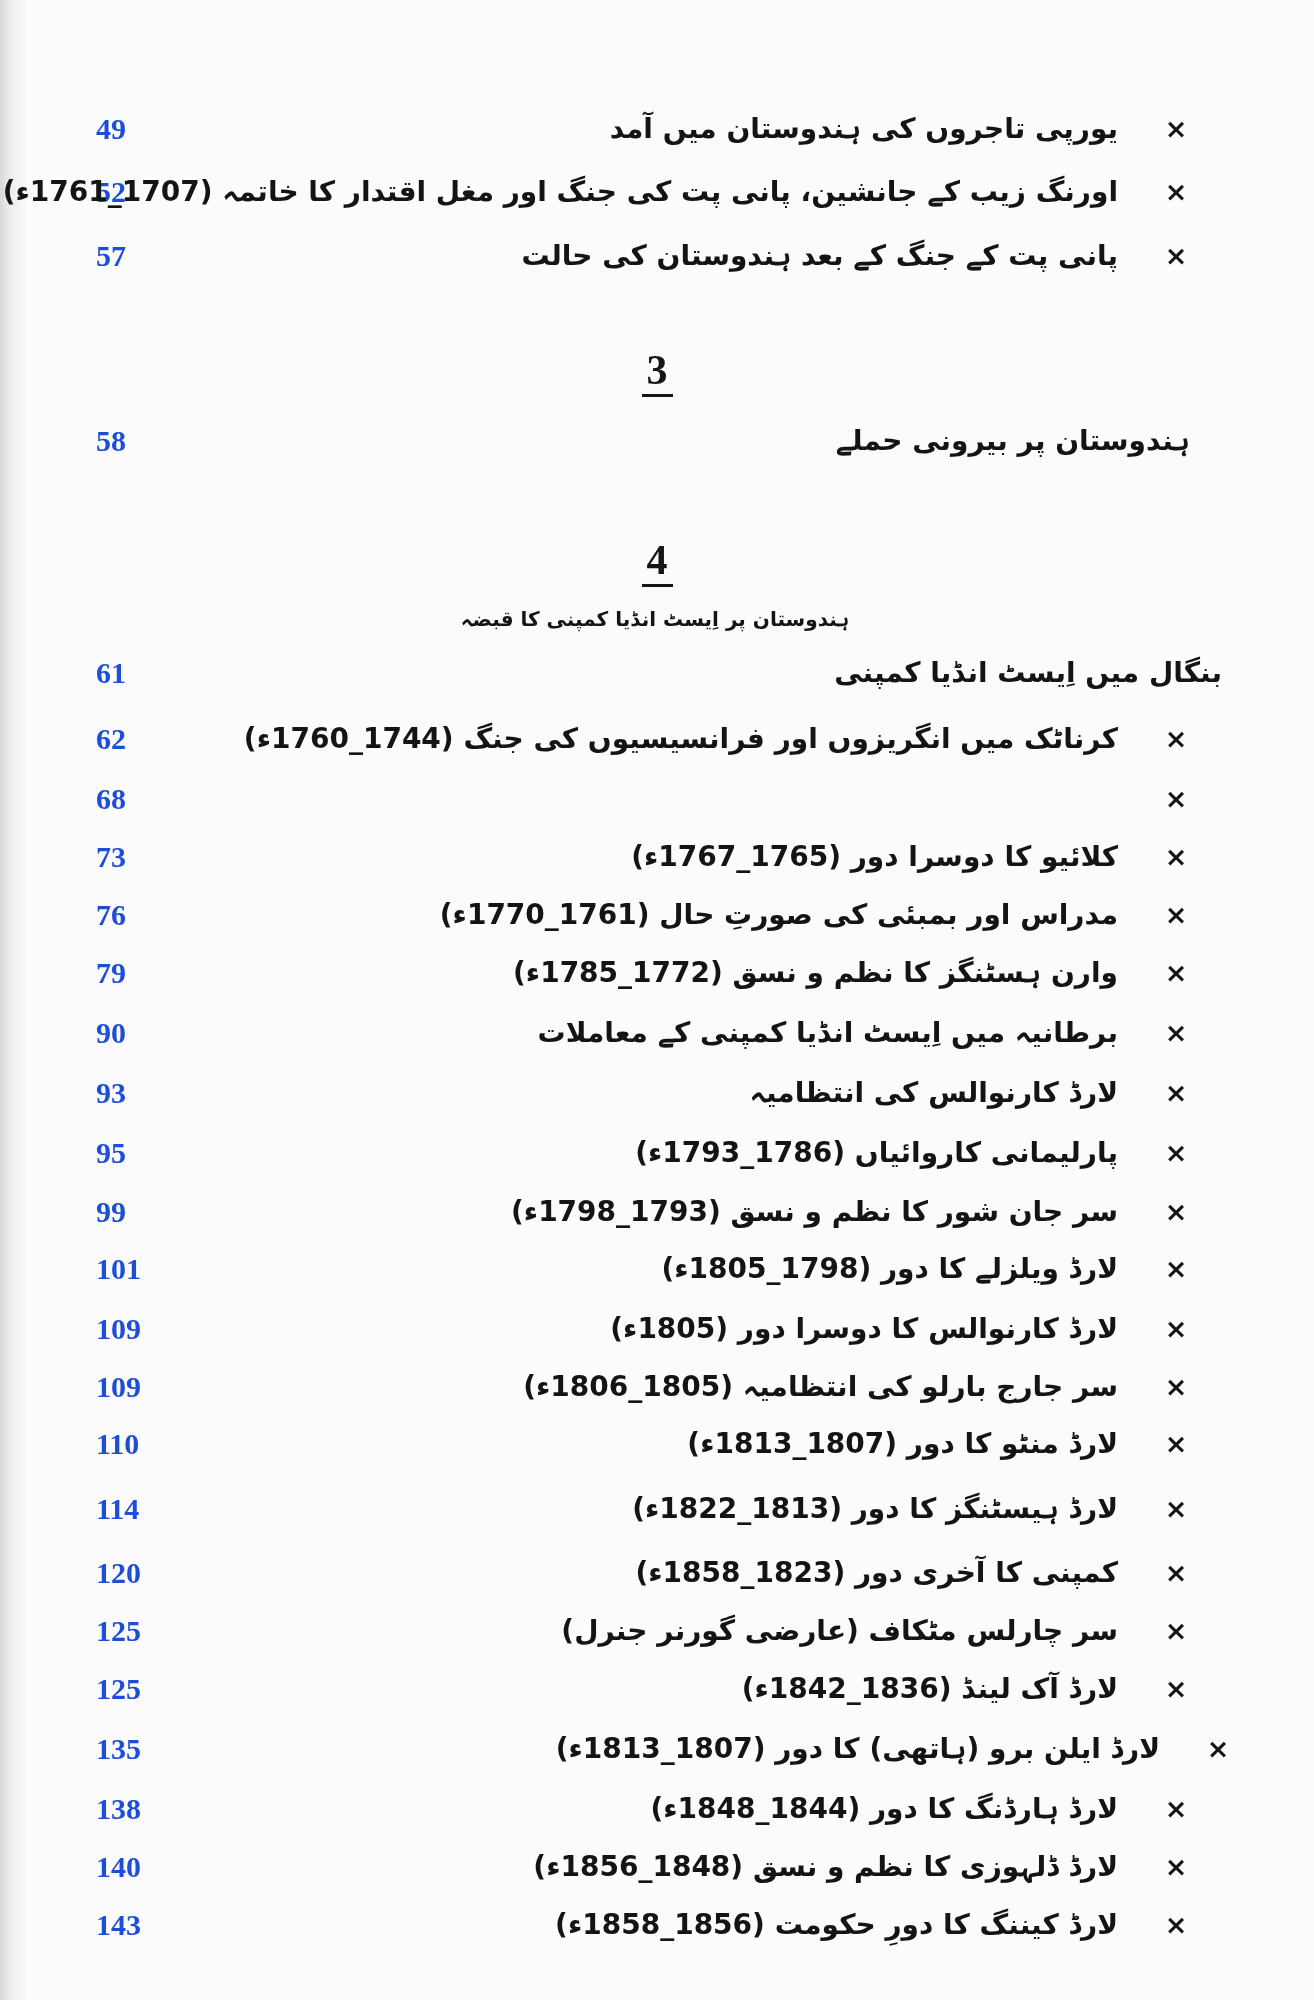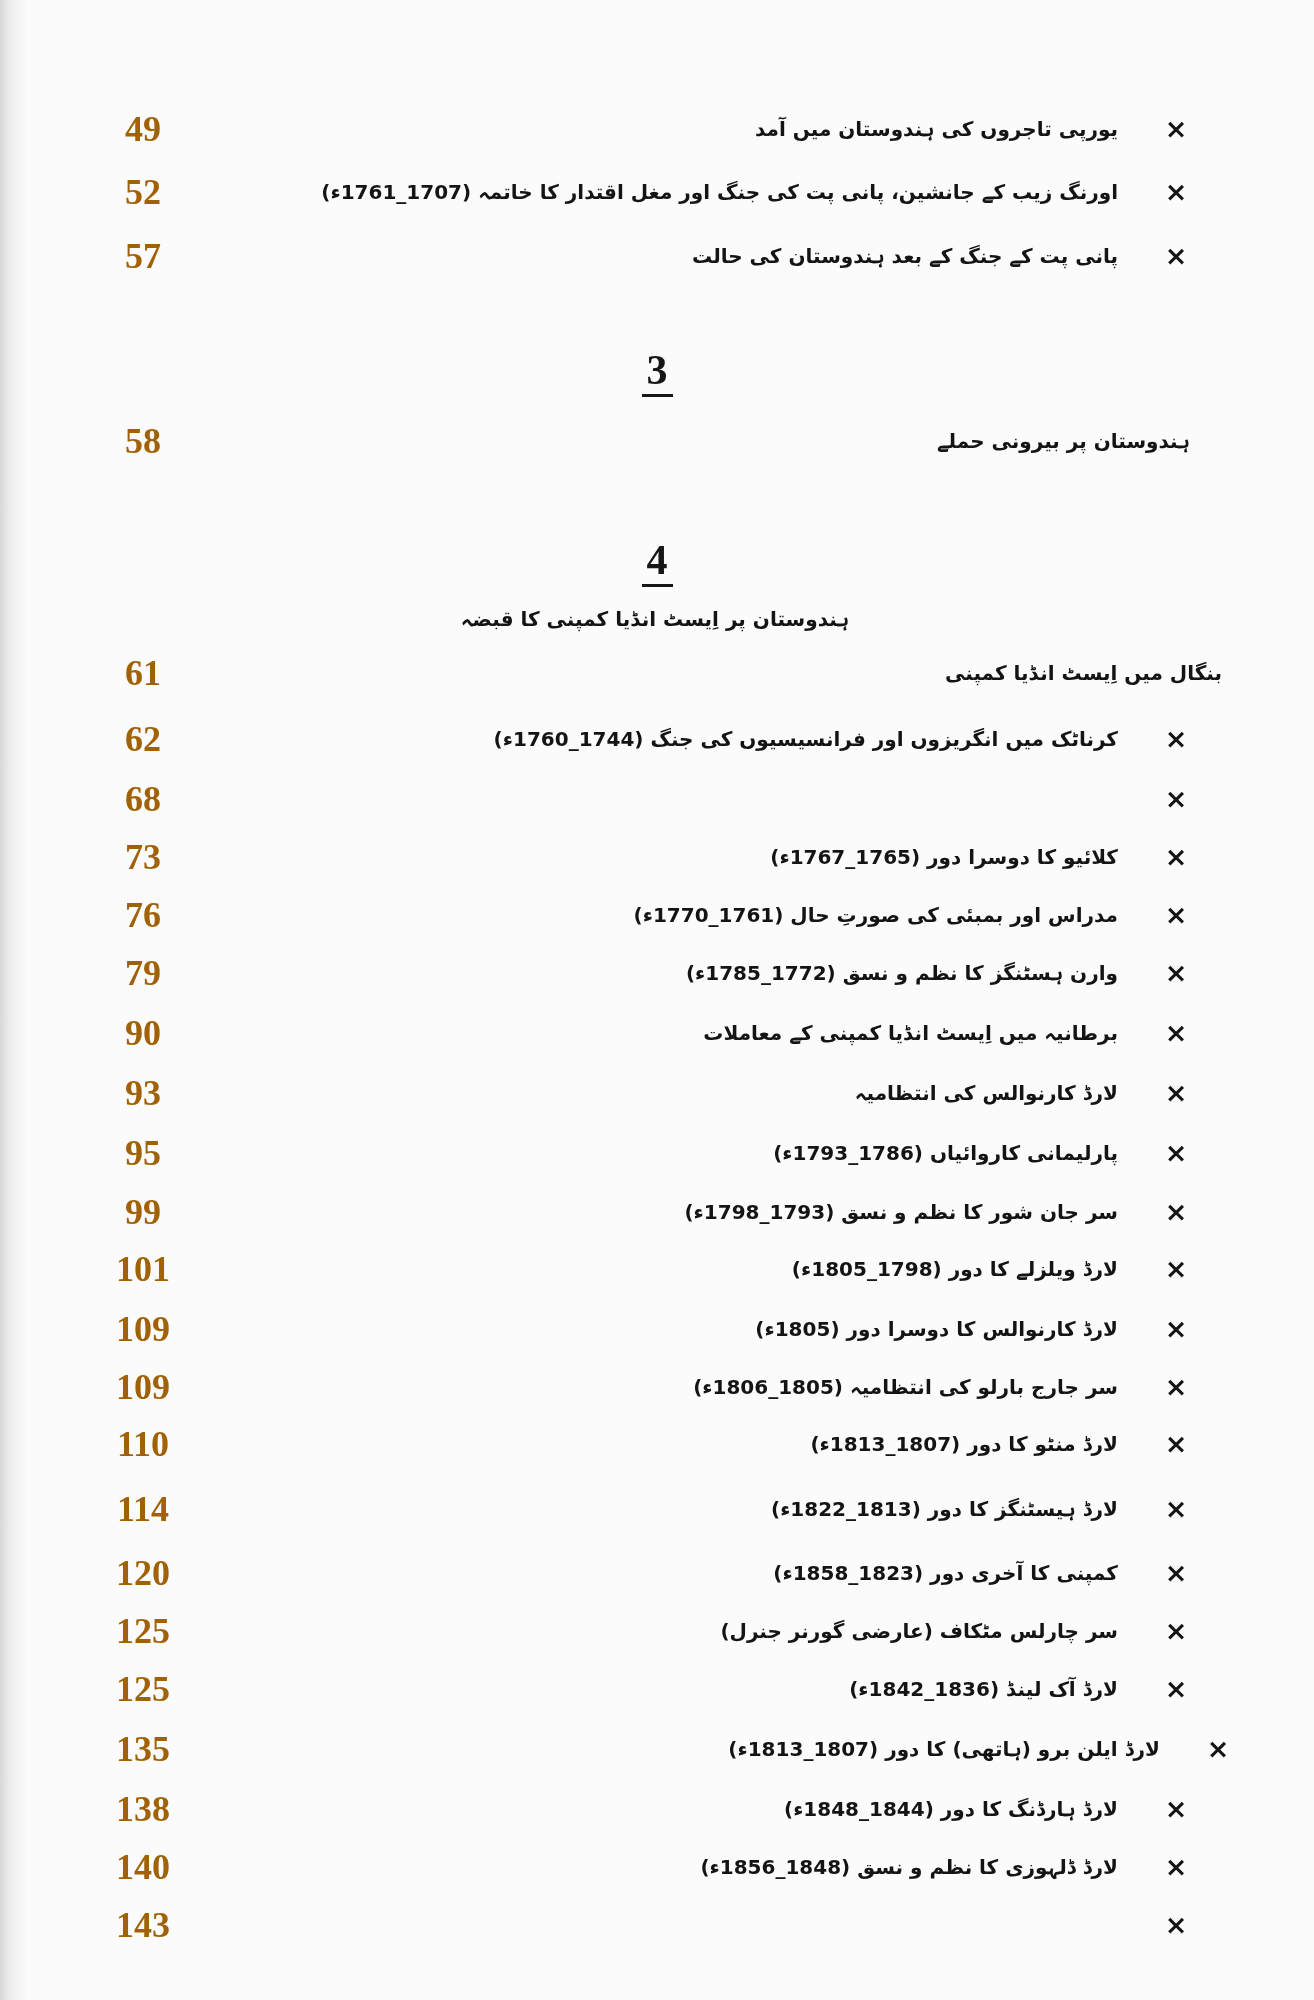--- a/index.html
+++ b/index.html
@@ -17,35 +17,35 @@
   .left-edge{
     position:absolute;left:0;top:0;bottom:0;width:30px;
     background:linear-gradient(to right,#d8d8d8 0px,#ededed 10px,#fbfbfb 28px);
   }
   .toc-row{
     position:absolute;left:0;width:1314px;height:46px;line-height:46px;
     color:#161616;
   }
   .pagenum{
     position:absolute;left:96px;top:0;width:94px;height:46px;
-    text-align:center;
+    text-align:left;
     font-family:"Liberation Serif","DejaVu Serif",serif;
-    font-weight:700;font-size:36px;color:#a16207;
+    font-weight:700;font-size:30px;color:#1d4ed8;
   }
   .marker{
     position:absolute;right:118px;top:0;width:40px;height:46px;
     text-align:center;
     font-family:"DejaVu Sans",sans-serif;
     font-weight:700;font-size:27px;color:#141414;
   }
   .title{
     position:absolute;right:196px;top:0;height:46px;
     direction:rtl;unicode-bidi:embed;
     white-space:nowrap;text-align:right;
-    font-size:20px;font-weight:700;color:#141414;
+    font-size:28px;font-weight:700;color:#141414;
   }
   .title.no-marker{right:124px;}
   .section-heading{
     position:absolute;left:0;width:1314px;text-align:center;
   }
   .section-num{
     display:inline-block;
     font-family:"Liberation Serif","DejaVu Serif",serif;
     font-weight:700;font-size:42px;line-height:44px;color:#161616;
     border-bottom:3px solid #161616;
@@ -184,15 +184,16 @@
         <span class="title">لارڈ ہارڈنگ کا دور (1844_1848ء)</span>
       </div>
       <div class="toc-row" style="top: 1844px;">
         <span class="pagenum">140</span>
         <span class="marker">×</span>
         <span class="title">لارڈ ڈلہوزی کا نظم و نسق (1848_1856ء)</span>
       </div>
       <div class="toc-row" style="top: 1902px;">
         <span class="pagenum">143</span>
         <span class="marker">×</span>
+        <span class="title">لارڈ کیننگ کا دورِ حکومت (1856_1858ء)</span>
       </div>
     </div>
 </div>
 
 </body></html>

